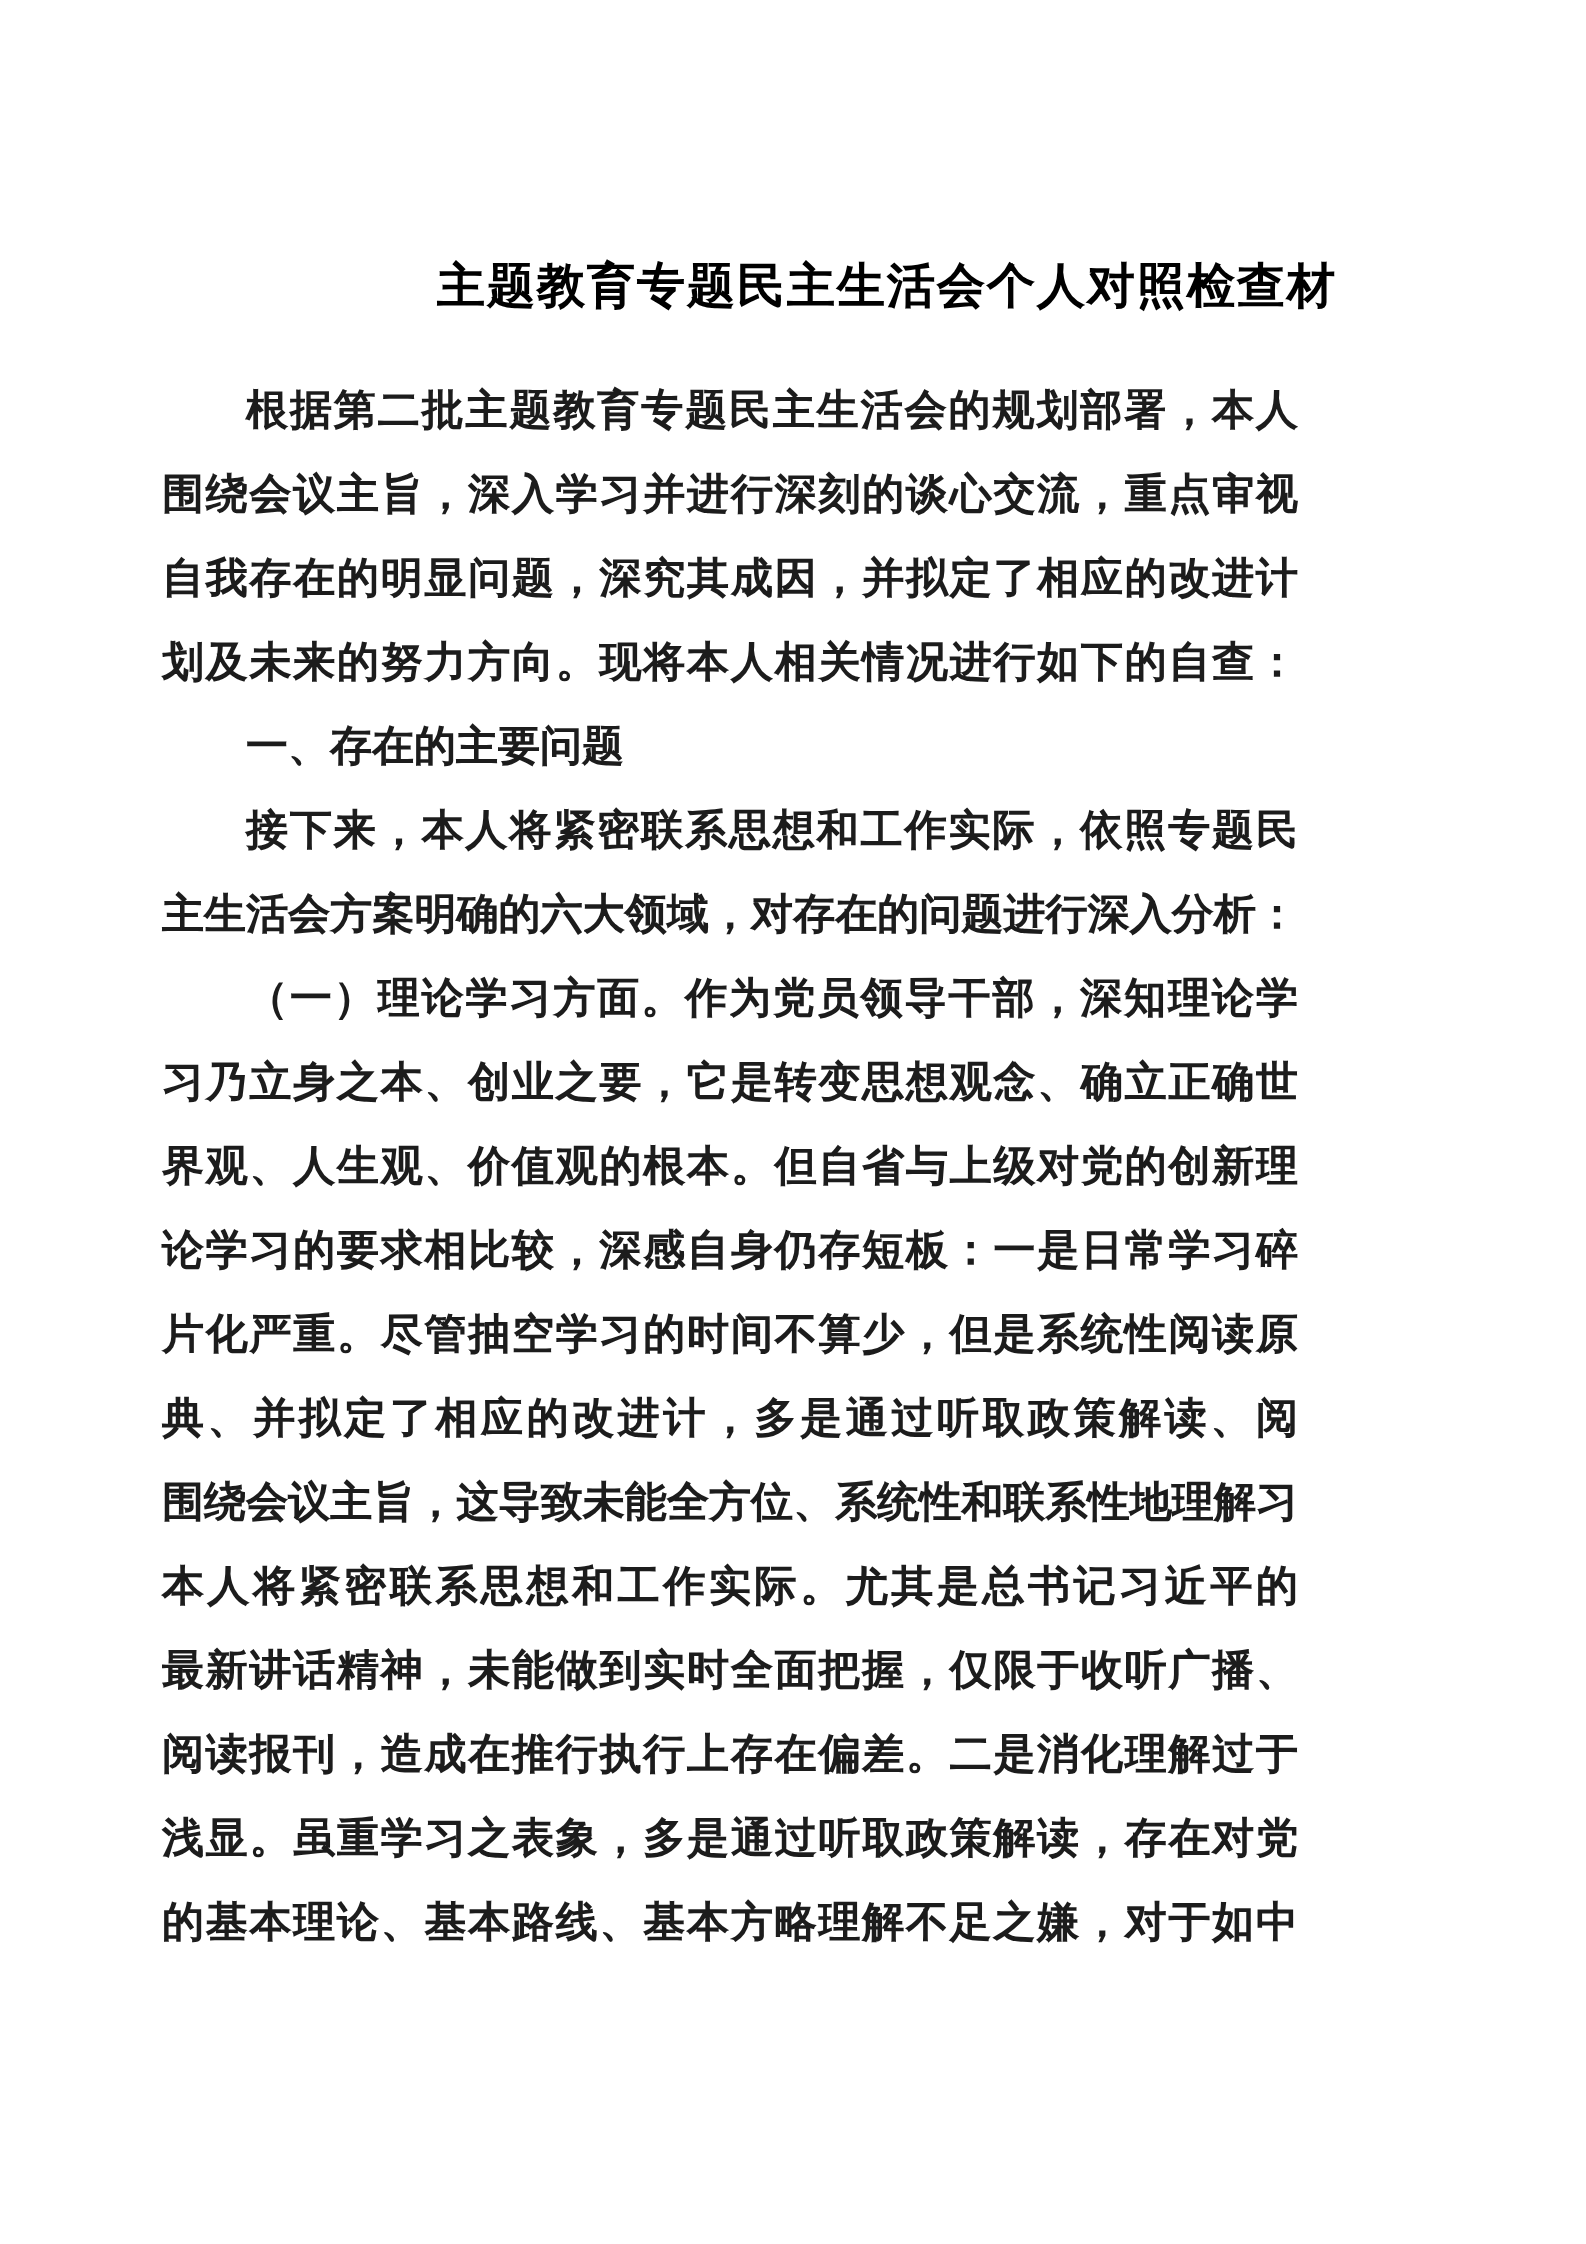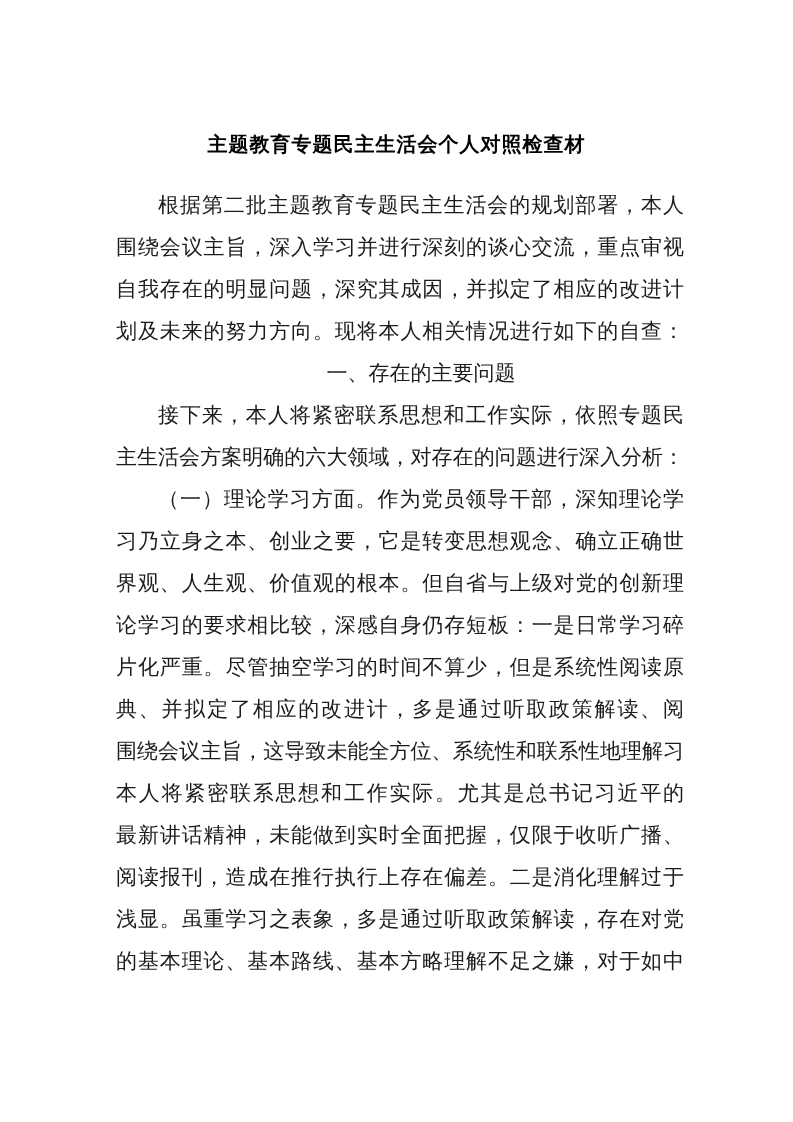--- a/index.html
+++ b/index.html
@@ -15,41 +15,42 @@
   .page {
     position: relative;
     width: 793px;
     height: 1122px;
     background: #ffffff;
     overflow: hidden;
   }
   .doc-title {
     width: 544px;
     margin: 116px auto 11px auto;
-    text-align: center;
+    text-align: right;
     font-weight: 700;
-    font-size: 20px;
+    font-size: 24px;
     line-height: 57px;
     color: #000000;
     letter-spacing: 1px;
   }
   .doc-body {
     width: 568px;
-    margin-left: 116px;
+    margin-left: 81px;
+    font-weight: bold;
   }
   .para {
     margin: 0;
     padding: 0;
   }
   .line {
     font-size: 21px;
     height: 42px;
     line-height: 42px;
     color: #1c1c1c;
-    text-align: center;
+    text-align: left;
   }
   .line.just {
     text-align: justify;
     text-align-last: justify;
   }
   .line.indent {
     text-indent: 42px;
   }
 </style>
 </head>

